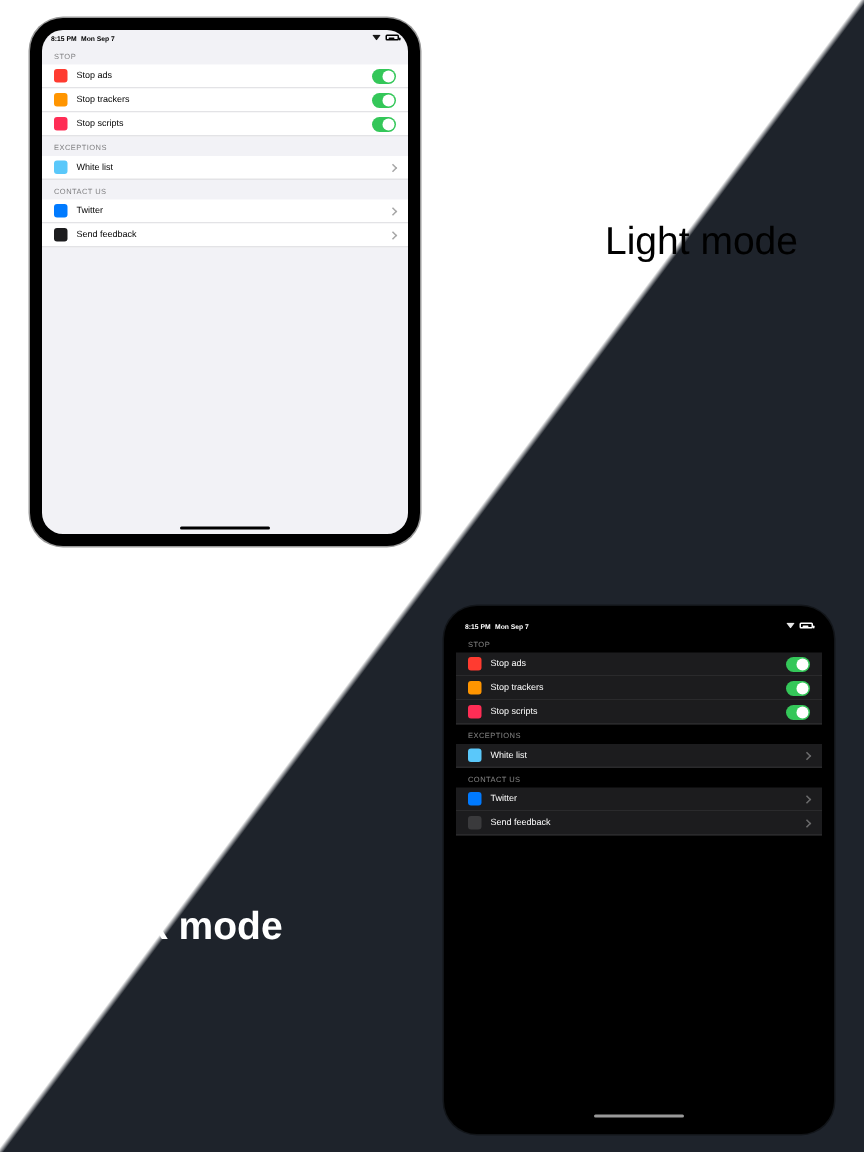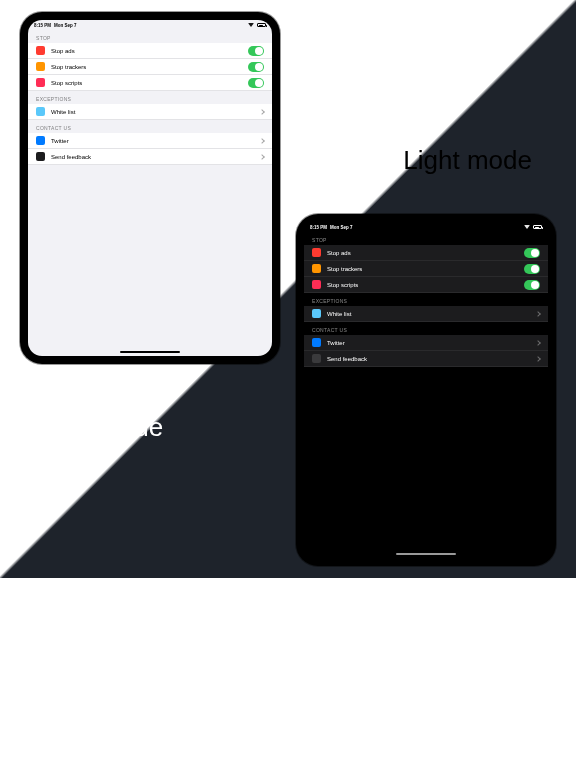--- a/index.html
+++ b/index.html
@@ -1,35 +1,35 @@
 <!DOCTYPE html>
 <html><head>
 <meta charset="utf-8">
 <style>
   * { box-sizing: border-box; margin: 0; padding: 0; }
   html, body { width: 576px; height: 768px; overflow: hidden; font-family: -apple-system, Helvetica, Arial, sans-serif; }
   .canvas {
     position: relative;
     width: 576px;
-    height: 578px;
+    height: 768px;
     background: #d946ef;
   }
   .diagonal {
     position: absolute;
     inset: 0;
     background: linear-gradient(to bottom right, #ffffff 0%, #ffffff 49.8%, #1e232b 50.2%, #1e232b 100%);
   }
   .label {
     position: absolute;
     font-size: 26px;
     font-weight: 400;
     color: #000;
   }
   .label-light { top: 145px; right: 44px; color:#000; }
-  .label-dark  { bottom: 135px; left: 36px; color:#fff; }
+  .label-dark  { bottom: 135px; left: 54px; color:#fff;font-weight:bold; }
 
   
   .ipad {
     position: absolute;
     width: 260px;
     height: 352px;
     border-radius: 22px;
     background: #000;
     padding: 8px;
     box-shadow: 0 0 0 1px rgba(0,0,0,0.4);

